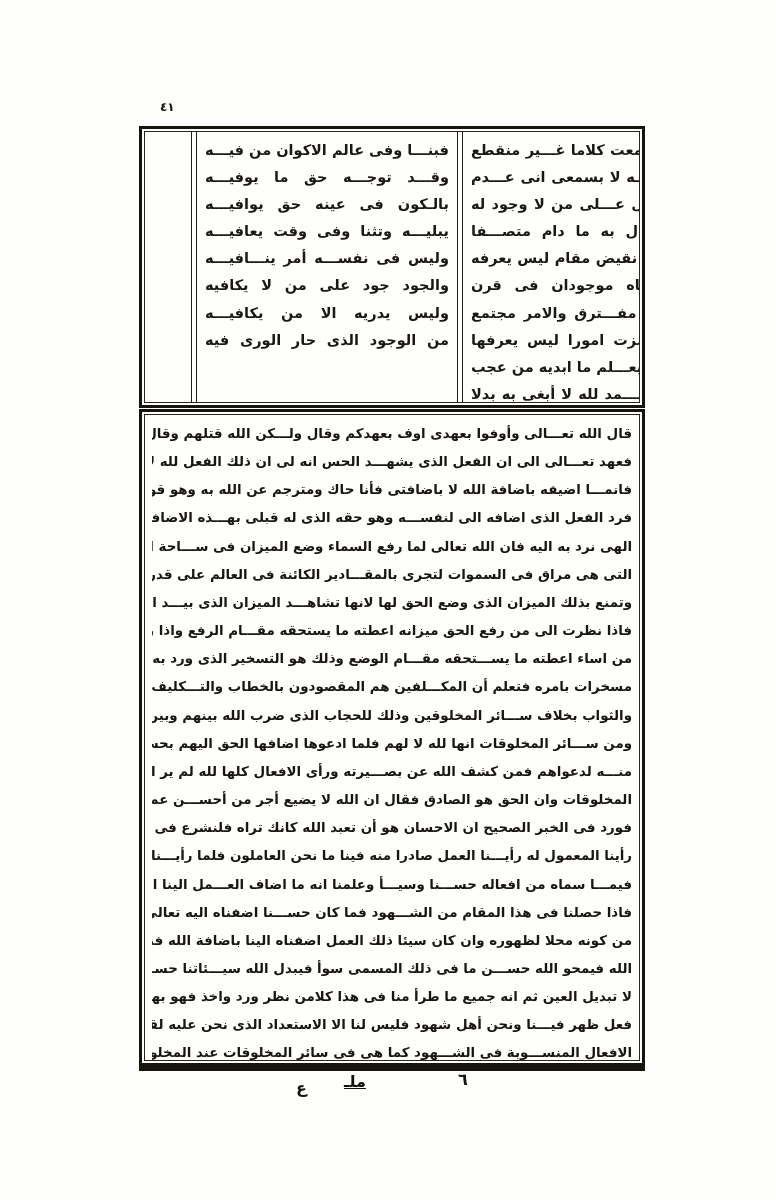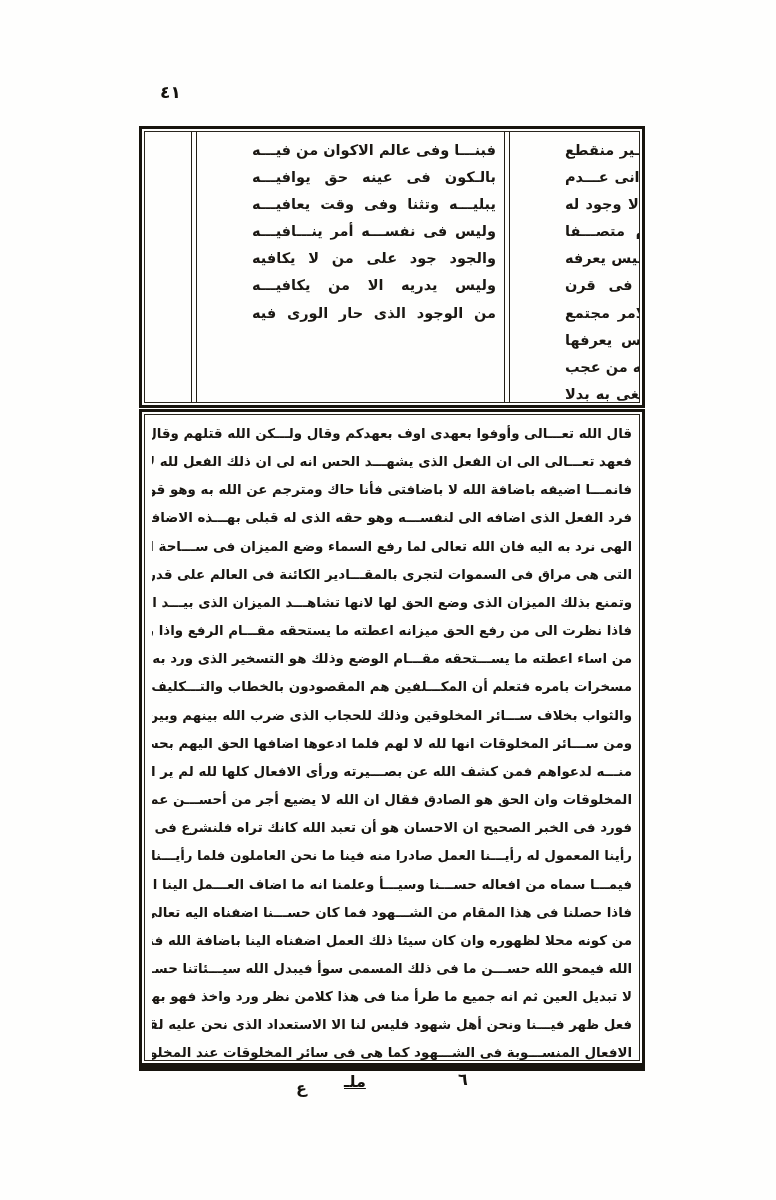--- a/index.html
+++ b/index.html
@@ -7,22 +7,22 @@
   body {
     position:relative;
     background:#ffffff;
     font-family:"DejaVu Sans", sans-serif;
     color:#1b1813;
     overflow:hidden;
   }
   .sheet { position:absolute; inset:0; background:#fefefd; }
 
   .page-number {
-    position:absolute; left:160px; top:82px;
-    font-size:17px; font-weight:700; color:#15130e;
+    position:absolute; left:160px; top:100px;
+    font-size:12px; font-weight:700; color:#15130e;
     letter-spacing:1px;
   }
 
   
   .framed {
     position:absolute;
     border:3px solid #17140e;
     padding:2px;
     background:#fefefd;
   }
@@ -37,21 +37,20 @@
   .poem-box .inner { display:flex; flex-direction:row; align-items:stretch; }
   .gutter-left  { width:46px; flex:none; }
   .vrule {
     flex:none; width:6px; margin:0;
     border-left:1px solid #221e16; border-right:1px solid #221e16;
   }
   .poem-col {
     flex:1 1 auto;
     direction:rtl;
     padding:5px 8px 0 8px;
-    margin-left:47px;
   }
   .poem-line {
     direction:rtl;
     font-size:14.5px; font-weight:700;
     line-height:27.1px; white-space:nowrap;
     text-align:justify; text-align-last:justify;
     overflow:hidden;
   }
 
   
@@ -83,20 +82,21 @@
 
   <div class="page-number">٤١</div>
 
   <section class="framed poem-box">
     <div class="inner">
       <div class="gutter-left"></div>
       <div class="vrule"></div>
 
       <div class="poem-col">
         <div class="poem-line">فبنـــا وفى عالم الاكوان من فيـــه</div>
+        <div class="poem-line">وقـــد توجـــه حق ما يوفيـــه</div>
         <div class="poem-line">بالـكون فى عينه حق يوافيـــه</div>
         <div class="poem-line">يبليـــه وتثنا وفى وقت يعافيـــه</div>
         <div class="poem-line">وليس فى نفســـه أمر ينـــافيـــه</div>
         <div class="poem-line">والجود جود على من لا يكافيه</div>
         <div class="poem-line">وليس يدريه الا من يكافيـــه</div>
         <div class="poem-line">من الوجود الذى حار الورى فيه</div>
       </div>
 
       <div class="vrule"></div>
 

